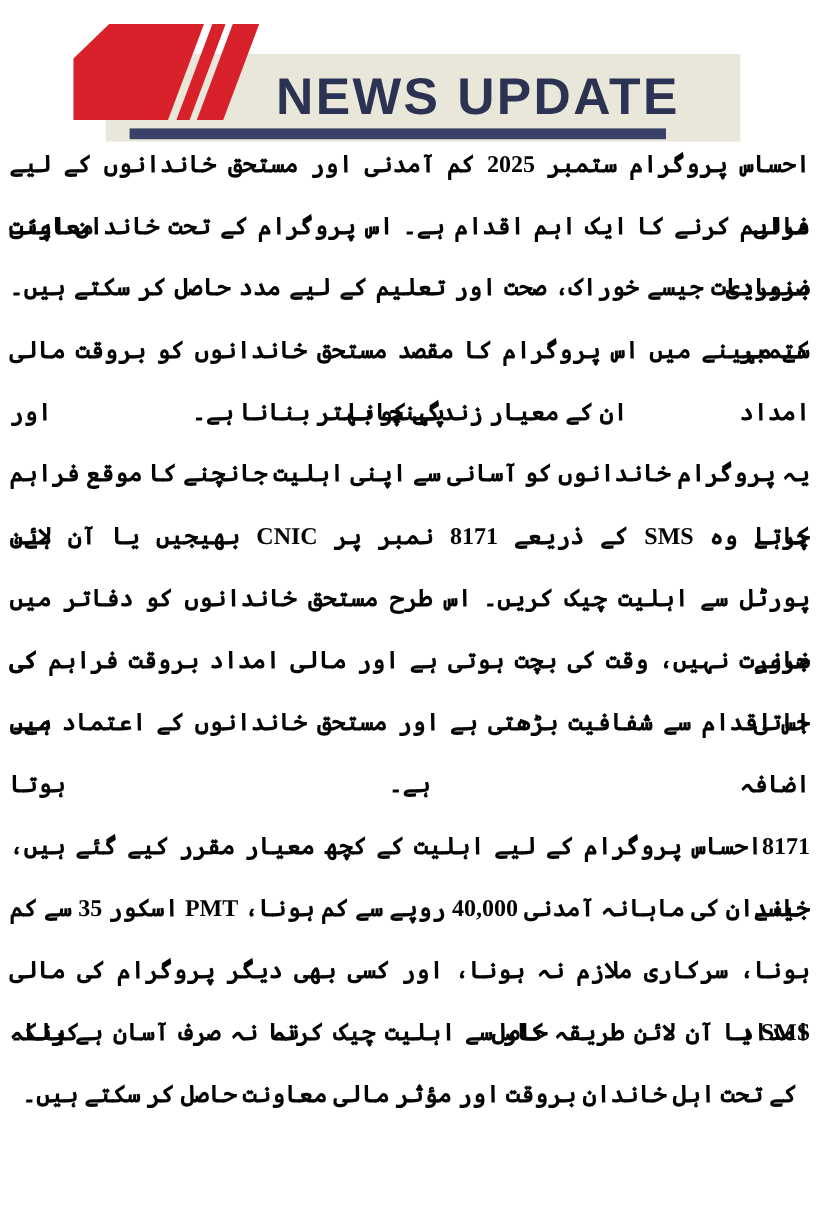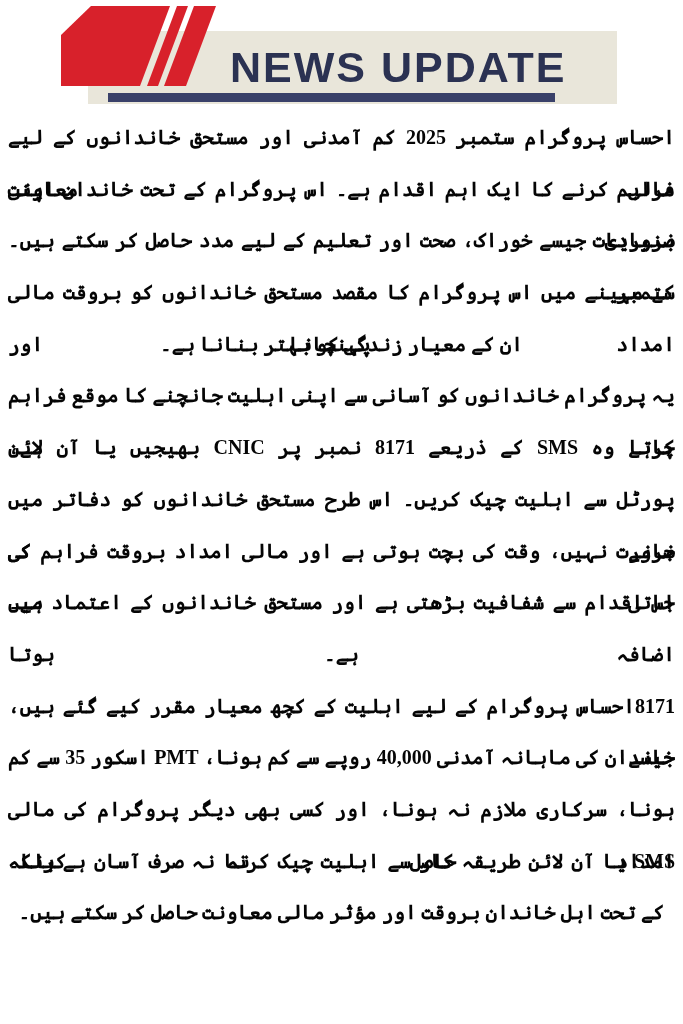--- a/index.html
+++ b/index.html
@@ -5,21 +5,21 @@
   html, body { margin: 0; padding: 0; }
   body {
     width: 683px; height: 1024px;
     background: #ffffff;
     position: relative;
     overflow: hidden;
     font-family: "Liberation Serif", "DejaVu Serif", serif;
   }
 
   
-  .header { position: absolute; left: 0; top: 0; width: 683px; height: 112px; }
+  .header { position: absolute; left: 0; top: 14px; width: 683px; height: 112px; }
 
   .banner-bg {
     position: absolute; left: 88px; top: 31px;
     width: 529px; height: 73px;
     background: #e9e6da;
   }
 
   .title {
     position: absolute; left: 230px; top: 46px;
     font-family: "Liberation Sans", "DejaVu Sans", sans-serif;

